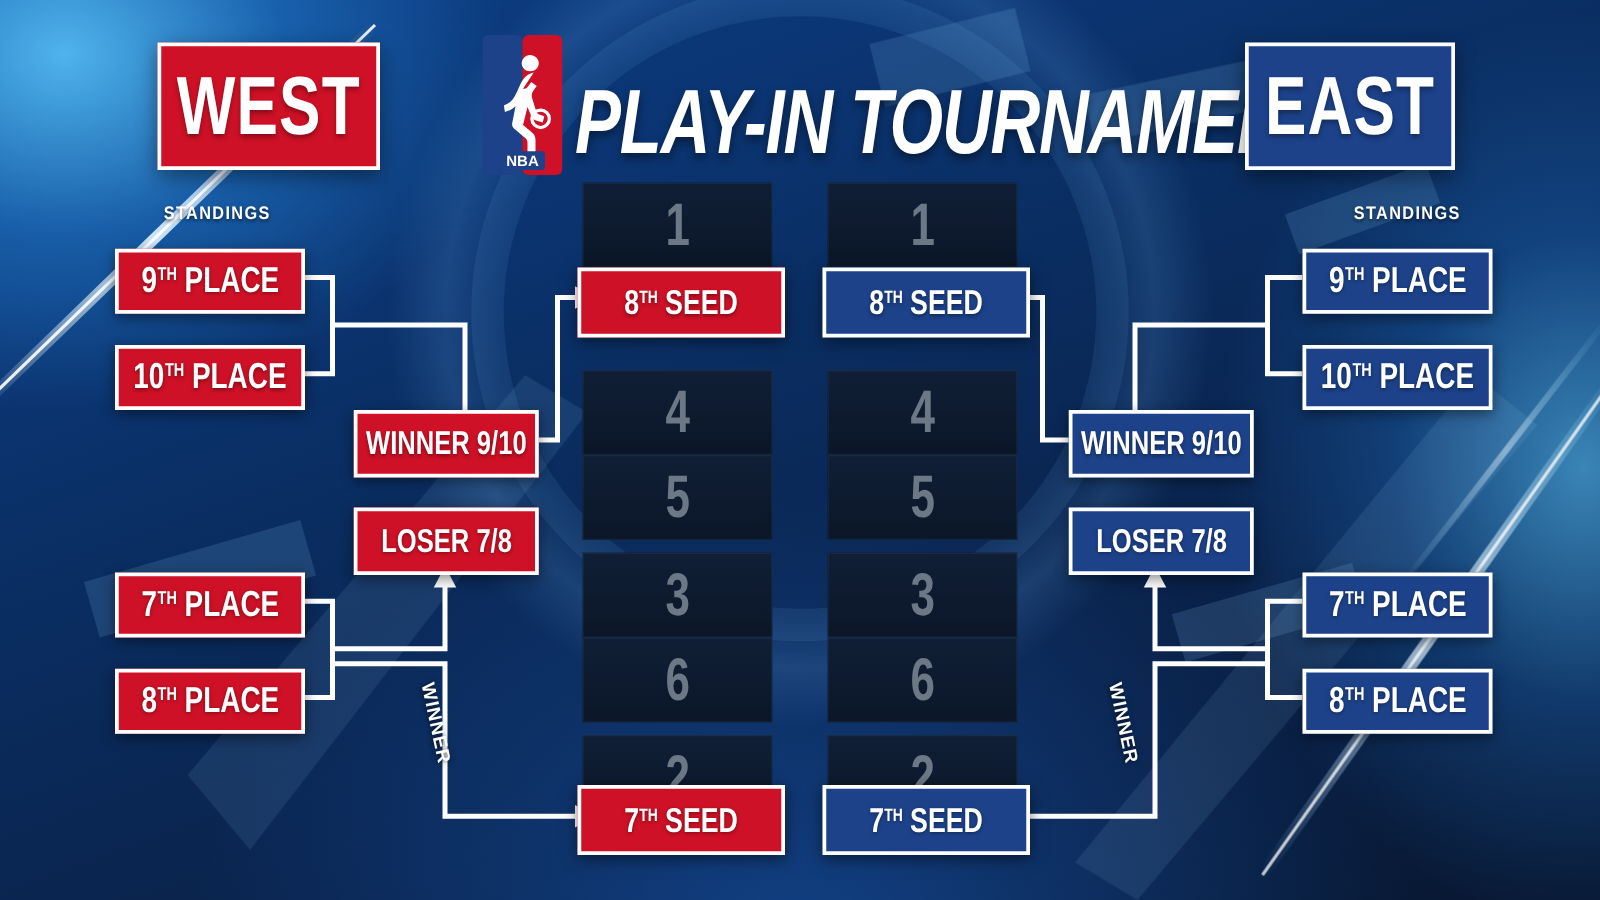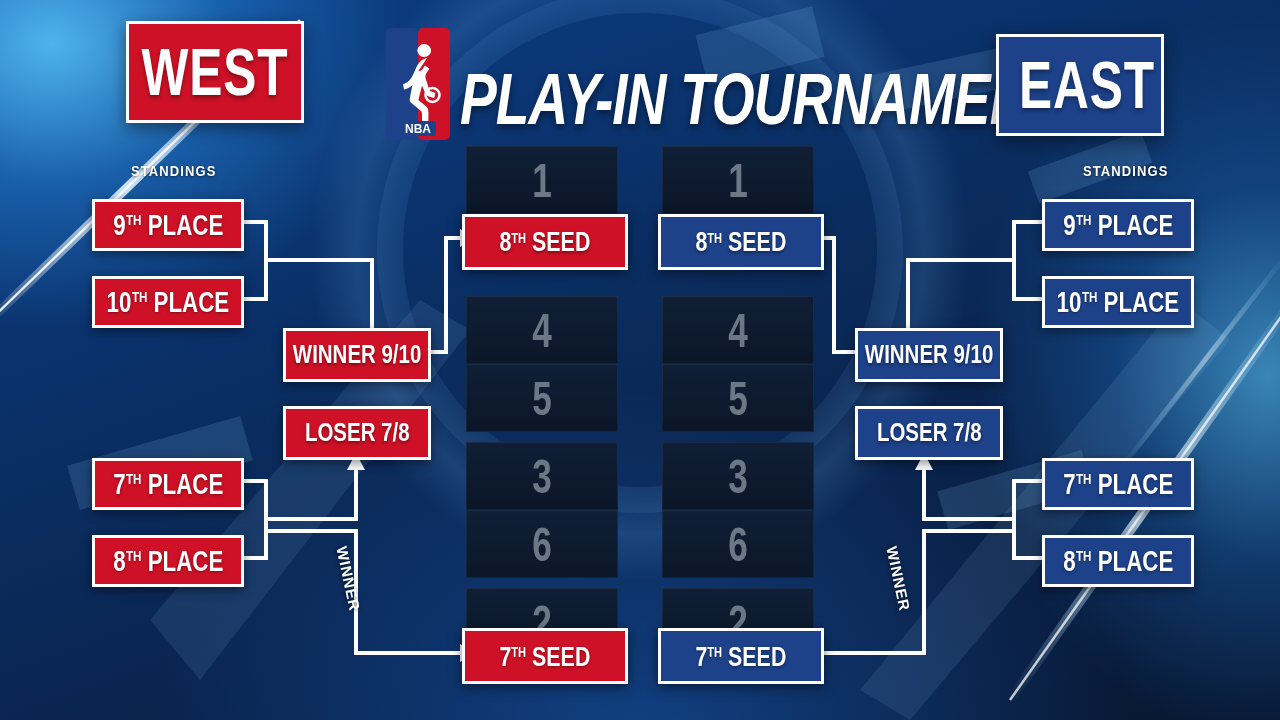--- a/index.html
+++ b/index.html
@@ -22,22 +22,22 @@
     position:absolute;border:3px solid #ffffff;
     display:flex;align-items:center;justify-content:center;
     box-shadow:0 5px 16px rgba(0,0,0,.45);
   }
   .conf-plate span{
     color:#fff;font-weight:700;font-style:normal;
     font-size:54px;letter-spacing:1px;line-height:1;
     transform:scaleX(.92) scaleY(1.22);
     text-shadow:0 2px 4px rgba(0,0,0,.35);
   }
-  #west-plate{left:126px;top:21px;width:172px;height:96px;background:#CE1126;text-align:center;}
-  #east-plate{left:996px;top:34px;width:162px;height:96px;background:#1D428A;justify-content:flex-end;}
+  #west-plate{left:126px;top:34px;width:172px;height:96px;background:#CE1126;text-align:center;}
+  #east-plate{left:996px;top:34px;width:162px;height:96px;background:#1D428A;}
 
   .standings-label{
     position:absolute;color:#fff;font-size:13px;font-weight:700;
     letter-spacing:1.1px;transform:scaleY(1.12);
     text-shadow:0 1px 3px rgba(0,0,0,.6);
   }
   #west-standings{left:131px;top:163px;}
   #east-standings{left:1083px;top:163px;}
 
   

